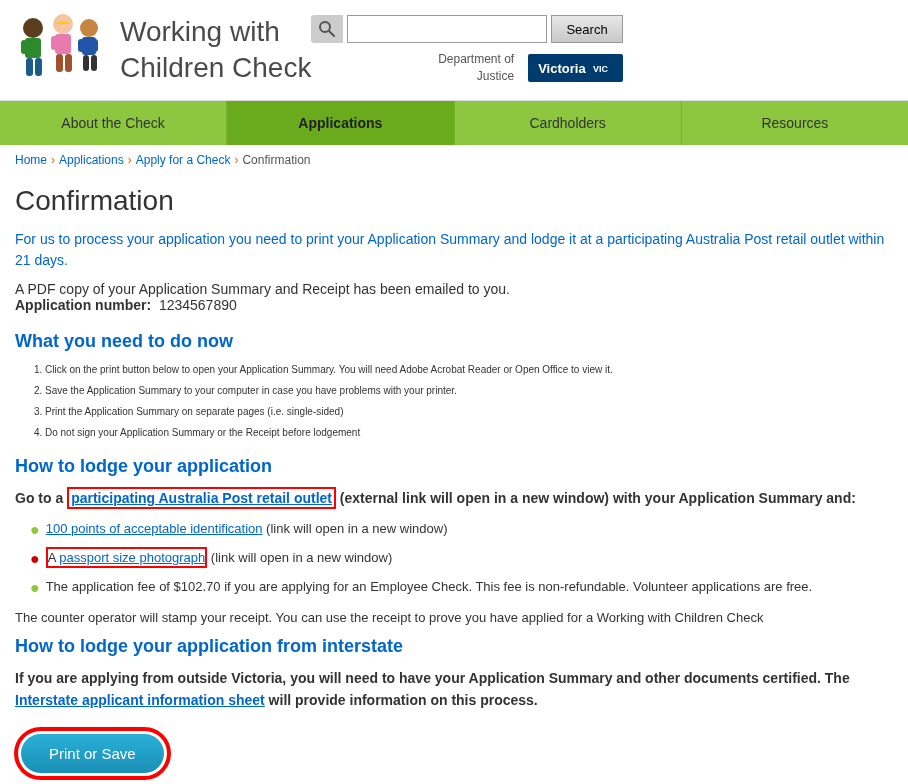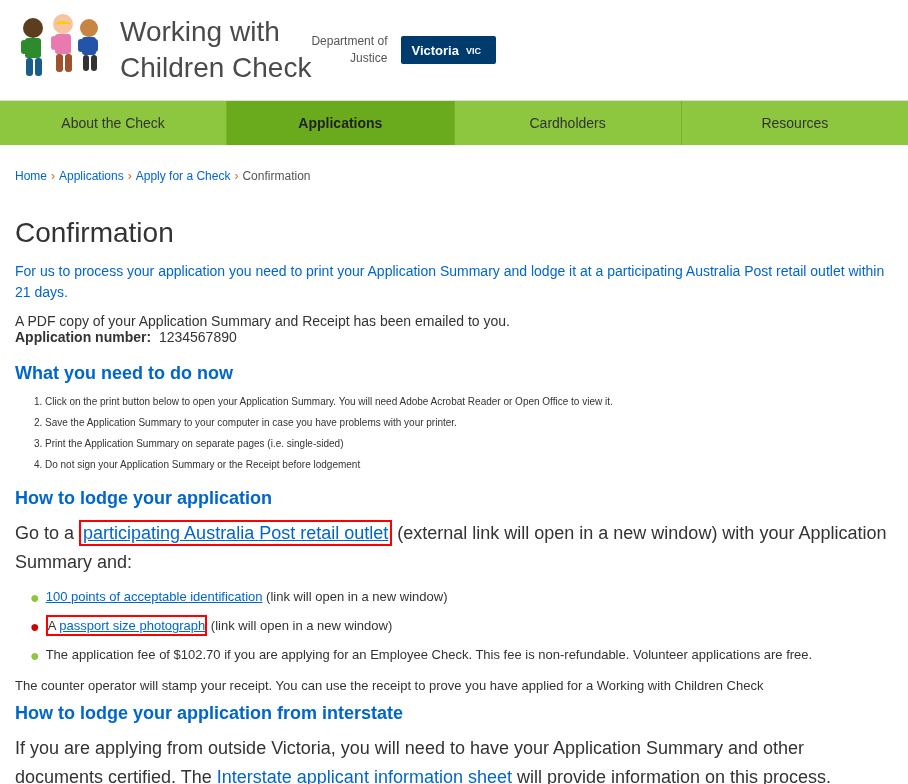--- a/index.html
+++ b/index.html
@@ -17,21 +17,21 @@
     .search-btn { background: linear-gradient(to bottom, #e8e8e8, #c8c8c8); border: 1px solid #999; height: 28px; padding: 0 14px; cursor: pointer; font-size: 13px; }
     .dept-logo { display: flex; align-items: center; gap: 14px; font-size: 13px; color: #555; }
 
     
     nav { background: #8dc63f; display: flex; }
     .nav-item { flex: 1; text-align: center; padding: 14px 20px; font-size: 14px; color: #333; cursor: pointer; border-right: 1px solid #79b32e; }
     .nav-item:last-child { border-right: none; }
     .nav-item.active { background: #6aab1e; font-weight: bold; color: #222; }
 
     
-    .breadcrumb { padding: 24px 15px; font-size: 12px; color: #0066cc; display: flex; align-items: center; gap: 4px; }
+    .breadcrumb { padding: 8px 15px; font-size: 12px; color: #0066cc; display: flex; align-items: center; gap: 4px; }
     .breadcrumb a { color: #0066cc; text-decoration: none; }
     .breadcrumb-sep { color: #e86b00; font-size: 12px; }
     .breadcrumb-current { color: #555; }
 
     
     .content { padding: 10px 15px 30px 15px; }
 
     
     .page-title { font-size: 28px; font-weight: normal; color: #333; margin-bottom: 12px; }
 
@@ -42,21 +42,21 @@
     .app-number strong { font-weight: bold; }
 
     
     .section-heading { font-size: 18px; color: #0066cc; margin-bottom: 10px; margin-top: 8px; }
 
     
     .steps-list { margin-left: 30px; margin-bottom: 16px; }
     .steps-list li { margin-bottom: 6px; font-size: 10px; line-height: 1.5; }
 
     
-    .lodge-text { font-size: 18px; margin-bottom: 10px; line-height: 1.6; }
+    .lodge-text { font-size: 14px; margin-bottom: 10px; line-height: 1.6; font-weight: bold; }
     .link { color: #0066cc; text-decoration: underline; cursor: pointer; }
     .link-boxed { color: #0066cc; text-decoration: underline; cursor: pointer; border: 2px solid red; padding: 1px 2px; display: inline; }
 
     
     .bullet-list { margin-left: 15px; margin-bottom: 8px; list-style: none; }
     .bullet-list li { margin-bottom: 6px; font-size: 13px; line-height: 1.5; display: flex; align-items: flex-start; gap: 6px; }
     .bullet-dot { color: #8dc63f; font-size: 16px; margin-top: -1px; }
     .bullet-dot-red { color: #cc0000; font-size: 16px; margin-top: -1px; }
 
     .stamp-text { font-size: 13px; margin-bottom: 4px; line-height: 1.5; }
@@ -97,20 +97,30 @@
       <rect x="77" y="29" width="6" height="13" rx="3" fill="#2255aa"></rect>
       <rect x="68" y="45" width="6" height="16" rx="3" fill="#333"></rect>
       <rect x="76" y="45" width="6" height="16" rx="3" fill="#333"></rect>
     </svg>
     <div class="logo-title">
       <span>Working with</span>
       <span>Children Check</span>
     </div>
   </div>
   <div class="header-right">
+    <div class="search-bar">
+      <div class="search-icon-wrap">
+        <svg width="18" height="18" viewBox="0 0 18 18" fill="none">
+            <circle cx="7" cy="7" r="5" stroke="#555" stroke-width="2"></circle>
+            <line x1="11" y1="11" x2="16" y2="16" stroke="#555" stroke-width="2" stroke-linecap="round"></line>
+          </svg>
+      </div>
+      <input type="text" class="search-input" style="">
+      <button class="search-btn">Search</button>
+    </div>
     <div class="dept-logo">
       <div style="font-size:12px; color:#555; text-align:right; line-height:1.4;">Department of<br>Justice</div>
       <div style="background:#003b6e; color:#fff; padding:5px 10px; font-size:13px; font-weight:bold; border-radius:2px; display:flex; align-items:center; gap:5px;">
         <span>Victoria</span>
         <svg width="22" height="18" viewBox="0 0 22 18">
             <rect width="22" height="18" fill="#003b6e"></rect>
             <text x="2" y="13" fill="#fff" font-size="9" font-family="Arial">VIC</text>
           </svg>
       </div>
     </div>

